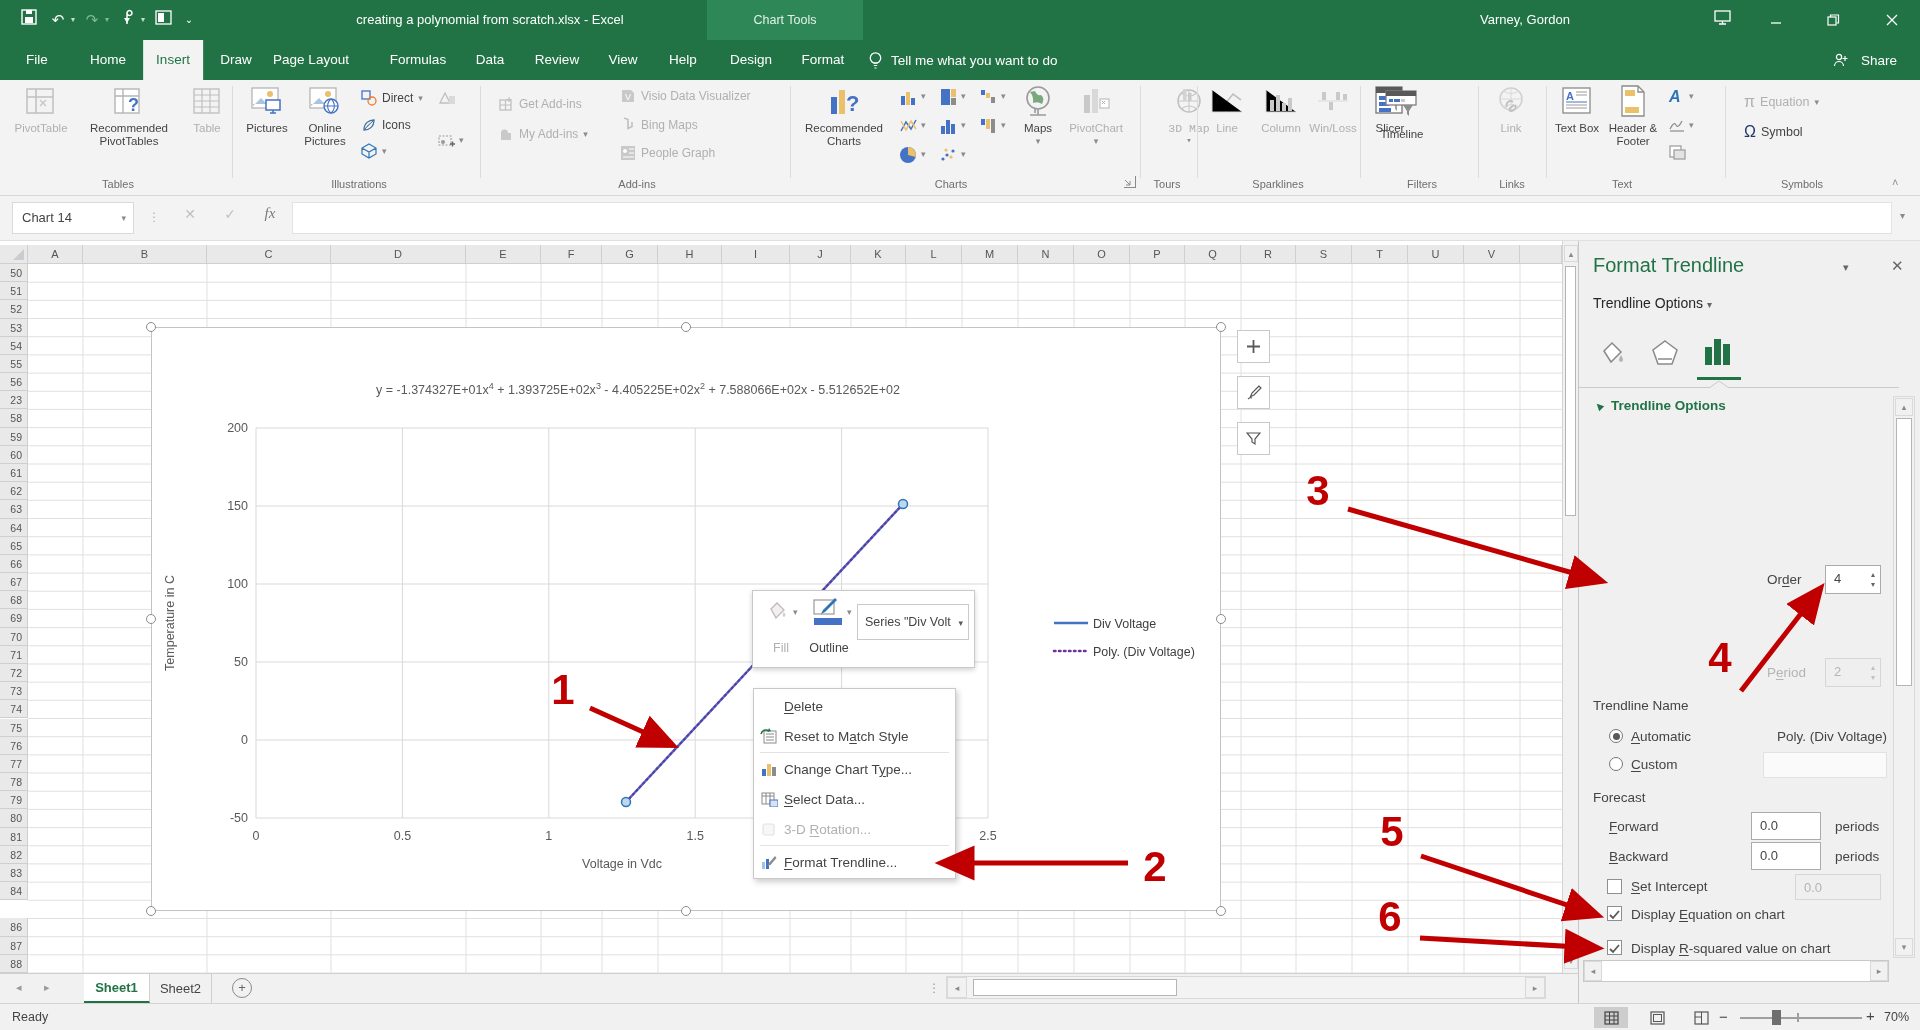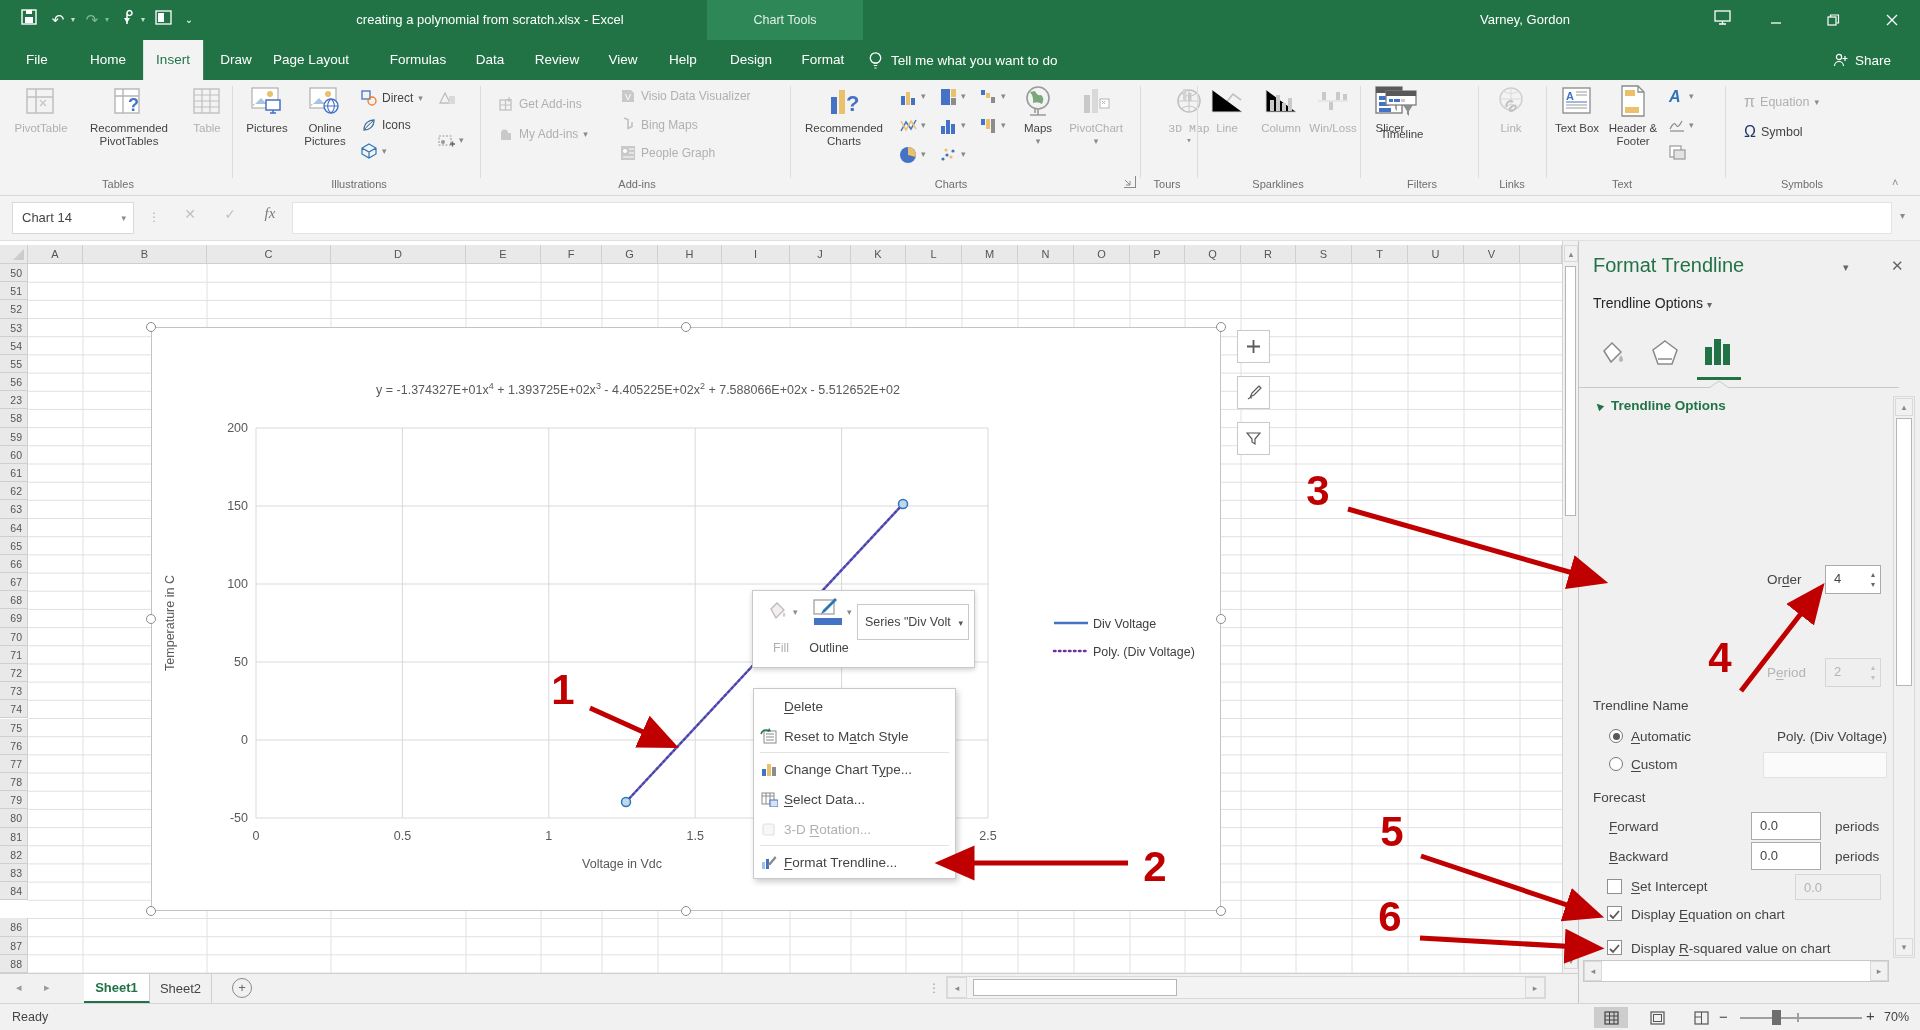--- a/index.html
+++ b/index.html
@@ -12,21 +12,21 @@
   #title-text { position:absolute; top:0; left:300px; width:380px; height:40px; line-height:40px; text-align:center; font-size:13px; color:#fff; }
   #charttools-block { position:absolute; left:707px; top:0; width:156px; height:80px; background:#2e8757; }
   #charttools-label { position:absolute; left:0; top:0; width:156px; height:36px; line-height:40px; text-align:center; font-size:12.5px; color:#e4f1e9; }
   #user-name { position:absolute; top:0; left:1455px; width:140px; height:40px; line-height:40px; text-align:center; font-size:13px; }
   .winbtn { position:absolute; top:0; width:46px; height:40px; display:flex; align-items:center; justify-content:center; }
   
   #tabrow { left:0; top:40px; width:1920px; height:40px; background:#217346; }
   .rtab { position:absolute; top:0; height:40px; line-height:40px; padding:0 13px; font-size:13.5px; color:#fff; transform:translateX(-50%); }
   .rtab.active { background:#f3f3f3; color:#217346; }
   #tellme { position:absolute; left:868px; top:0; height:40px; display:flex; align-items:center; gap:8px; color:#fff; font-size:13.5px; }
-  #share { position:absolute; left:1833px; top:0; height:40px; display:flex; align-items:center; gap:6px; color:#fff; font-size:13.5px; }
+  #share { position:absolute; left:1833px; top:0; height:40px; display:flex; align-items:center; gap:12px; color:#fff; font-size:13.5px; }
   
   #ribbon { left:0; top:80px; width:1920px; height:116px; background:#f3f3f3; border-bottom:1px solid #d8d8d8; font-size:12px; color:#444; }
   .rsep { position:absolute; top:6px; width:1px; height:92px; background:#dcdcdc; }
   .rglabel { position:absolute; top:98px; height:14px; font-size:11px; color:#6e6e6e; text-align:center; transform:translateX(-50%); }
   .bigbtn { position:absolute; top:4px; display:flex; flex-direction:column; align-items:center; text-align:center; line-height:13px; font-size:11.5px; color:#444; }
   .bigbtn .bicon { width:34px; height:34px; margin-bottom:4px; display:flex; align-items:center; justify-content:center; }
   .dis { color:#b0b0b0 !important; }
   .smallrow { position:absolute; display:flex; align-items:center; gap:5px; font-size:12px; color:#444; white-space:nowrap; }
   .carat { color:#8a8a8a; font-size:9px; }
   .icsq { display:inline-block; width:16px; height:16px; }

